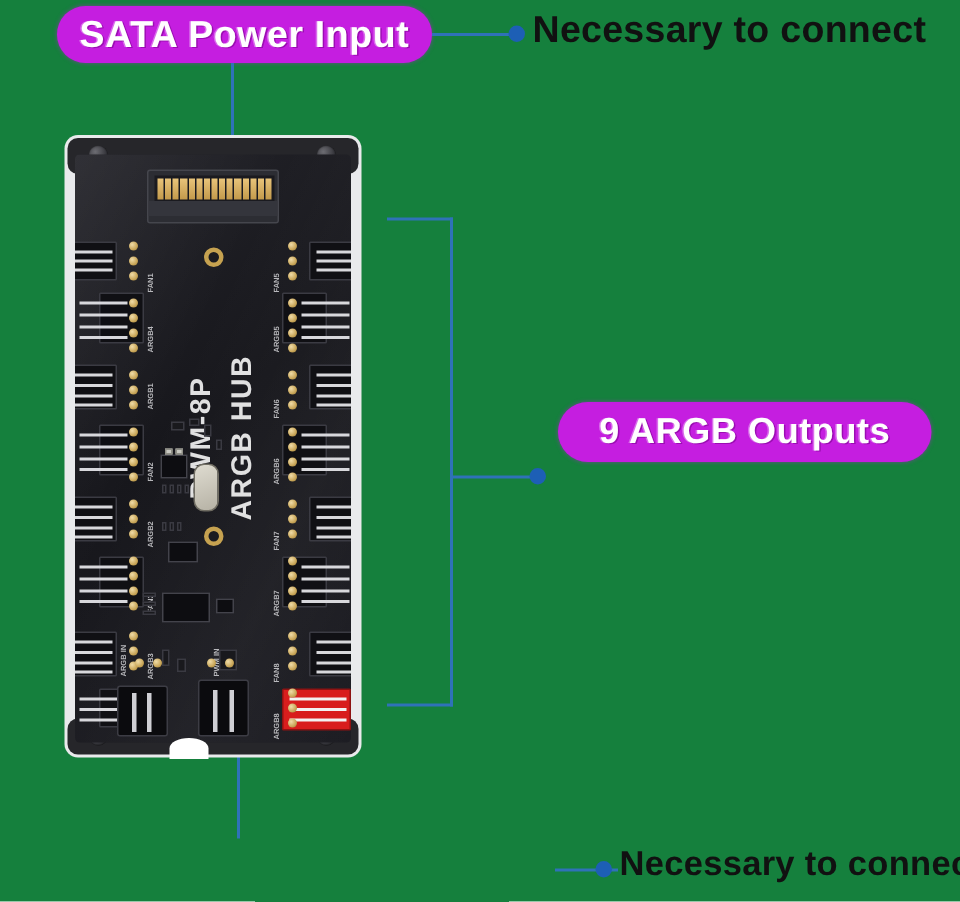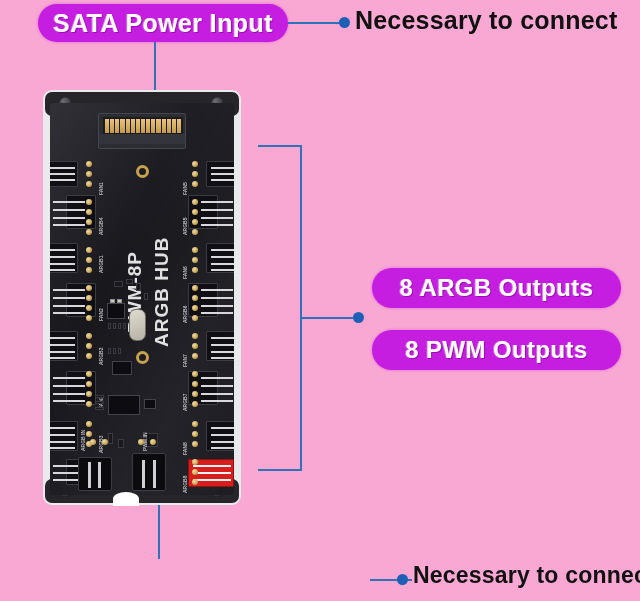--- a/index.html
+++ b/index.html
@@ -8,21 +8,21 @@
     padding: 0;
     background: #ffffff;
   }
   body {
     font-family: "Liberation Sans", sans-serif;
   }
   #stage {
     position: relative;
     width: 640px;
     height: 601px;
-    background: #f9a8d4;
+    background: #15803d;
     overflow: hidden;
   }
 
   
   .pill {
     position: absolute;
     display: flex;
     align-items: center;
     justify-content: center;
     background: #c51ee0;
@@ -251,26 +251,23 @@
 </head>
 <body>
 
 <div id="stage">
 
   <div class="pill pill-sata">
     <span>SATA Power Input</span>
   </div>
 
   <div class="pill pill-argb">
-    <span>8 ARGB Outputs</span>
+    <span>9 ARGB Outputs</span>
   </div>
 
-  <div class="pill pill-pwm">
-    <span>8 PWM Outputs</span>
-  </div>
 
 
   <div class="note note-top">Necessary to connect</div>
   <div class="note note-bottom">Necessary to connect</div>
 
   <div class="lead hline" style="left:288px; top:22px; width:54px;"></div>
   <div class="dot" style="left:339px; top:17px;"></div>
 
   <div class="lead vline" style="left:154px; top:42px; height:57px;"></div>
   <div class="dot" style="left:149px; top:94px;"></div>

